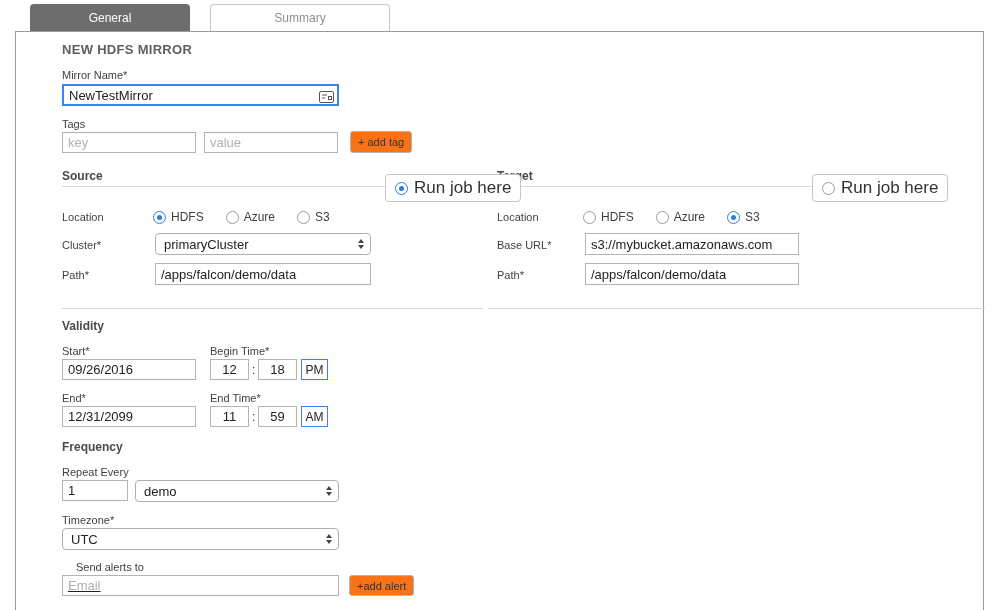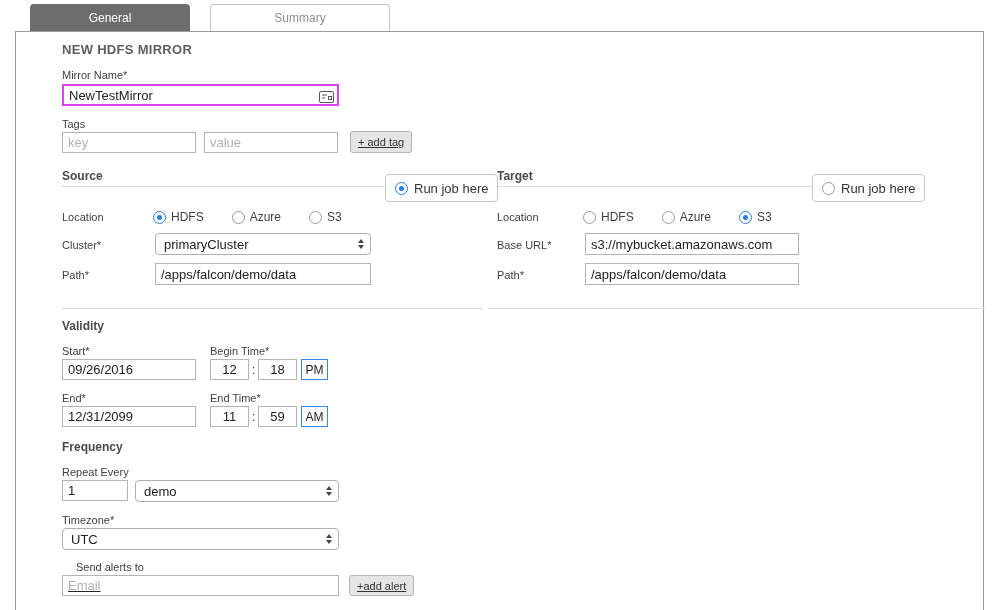--- a/index.html
+++ b/index.html
@@ -17,41 +17,41 @@
            background:#fff; border:1px solid #9b9b9b; z-index:1; }
 
   .title { position:absolute; font-size:13px; font-weight:bold; color:#5f5f5f; letter-spacing:.3px; z-index:2; }
   .heading { position:absolute; font-size:12px; font-weight:bold; color:#4a4a4a; z-index:2; }
   .lbl { position:absolute; font-size:11px; color:#3f3f3f; z-index:2; }
   .hr { position:absolute; height:1px; background:#d9d9d9; z-index:2; }
 
   .txt-input { position:absolute; height:21px; border:1px solid #b4b4b4; background:#fff;
                font:13px "Liberation Sans", sans-serif; color:#222; padding:0 5px; z-index:2; }
   .txt-input::placeholder { color:#b0b0b0; }
-  .focused { border:2px solid #d946ef; }
+  .focused { border:2px solid #3b82f6; }
   .t-center { text-align:center; }
 
-  .btn { position:absolute; height:22px; background:#e5e5e5; border:1px solid #b4b4b4; border-radius:3px;
-         font-size:11px; color:#333; padding:0 7px; cursor:pointer; z-index:2;text-decoration:underline; }
+  .btn { position:absolute; height:22px; background:#f97316; border:1px solid #b4b4b4; border-radius:3px;
+         font-size:11px; color:#333; padding:0 7px; cursor:pointer; z-index:2; }
 
   .select { position:absolute; height:22px; border:1px solid #aeaeae; border-radius:4px; background:#fff;
             display:flex; align-items:center; padding:0 6px 0 8px; font-size:13px; color:#222; cursor:pointer; z-index:2; }
   .select-arrows { margin-left:auto; display:flex; flex-direction:column; align-items:center; gap:2px; }
   .select-arrows .up { width:0; height:0; border-left:3.5px solid transparent; border-right:3.5px solid transparent; border-bottom:4.5px solid #444; }
   .select-arrows .down { width:0; height:0; border-left:3.5px solid transparent; border-right:3.5px solid transparent; border-top:4.5px solid #444; }
 
-  .radio-row { position:absolute; display:flex; align-items:center; gap:28px; z-index:2; }
+  .radio-row { position:absolute; display:flex; align-items:center; gap:22px; z-index:2; }
   .radio-item { display:flex; align-items:center; gap:5px; font-size:12px; color:#3f3f3f; cursor:pointer; }
   .radio { width:13px; height:13px; border-radius:50%; border:1px solid #9a9a9a; background:#fff; position:relative; flex:0 0 auto; }
   .radio.selected { border-color:#2b7de0; }
   .radio.selected::after { content:""; position:absolute; left:3px; top:3px; width:5px; height:5px; border-radius:50%; background:#2b7de0; }
 
   .runjob { position:absolute; display:flex; align-items:center; gap:6px; background:#fff;
             border:1px solid #c6c6c6; border-radius:4px; height:28px; padding:0 9px;
-            font-size:13px; color:#333; cursor:pointer; z-index:3; }
+            font-size:17px; color:#333; cursor:pointer; z-index:3; }
 
   .meridiem { position:absolute; height:21px; border:1px solid #3b82f6; background:#fff;
               display:flex; align-items:center; justify-content:center; font-size:12px; color:#222; cursor:pointer; z-index:2; }
   .colon { position:absolute; font-size:12px; color:#333; z-index:2; }
   .autofill-icon { position:absolute; z-index:4; }
 </style>
 </head>
 <body>
 
 <div class="canvas">

